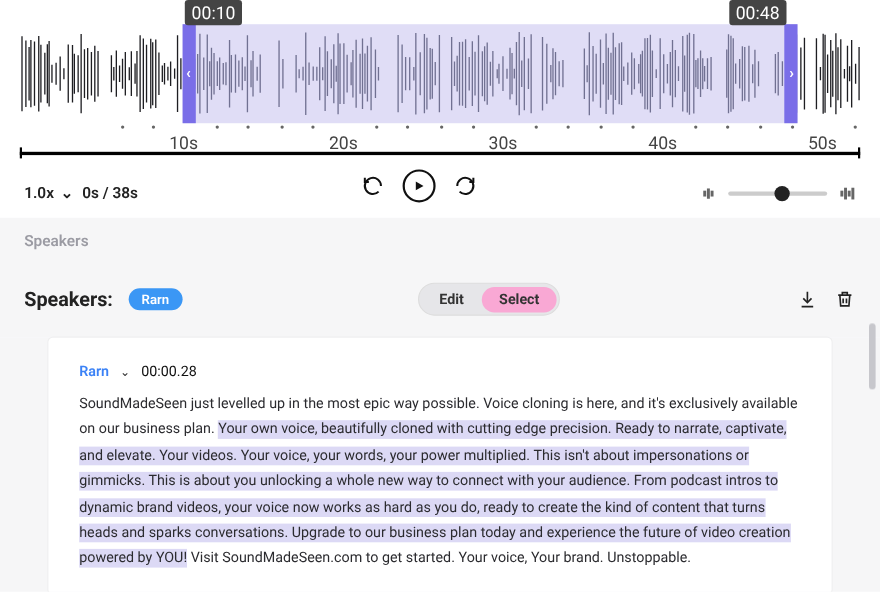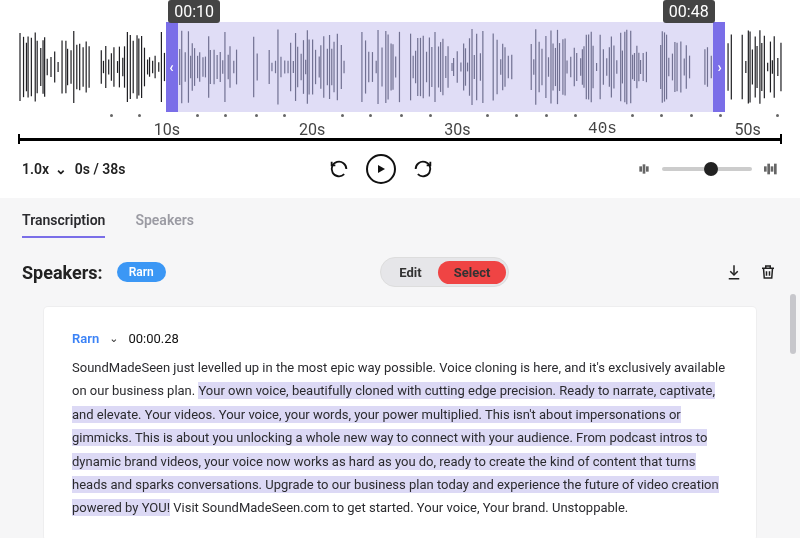--- a/index.html
+++ b/index.html
@@ -43,21 +43,21 @@
   .timeline-bar { position: relative; margin: 4px 0 0 0; height: 6px; }
   .timeline-bar::before {
     content: ""; position: absolute; left: 0; top: 2px; width: 100%; height: 3px; background: #000;
   }
   .timeline-bar .marker {
     position: absolute; top: -2px; width: 2px; height: 10px; background: #000;
   }
 
   
   .controls {
-    display: flex; align-items: center; justify-content: space-between;
+    display: flex; align-items: flex-end; justify-content: space-between;
     padding: 12px 22px 14px 22px;
   }
   .controls-left { display: flex; align-items: center; gap: 8px; }
   .speed {
     font-weight: 600; font-size: 14px; display: flex; align-items: center; gap: 6px; cursor: pointer;
   }
   .timepos { font-weight: 600; font-size: 14px; }
   .controls-center { display: flex; align-items: center; gap: 12px; }
   .ctrl-btn { width: 30px; height: 30px; display: flex; align-items:center; justify-content:center; background:none; border:none; cursor:pointer; }
   .play-btn {
@@ -92,21 +92,21 @@
     background: #3b97f5; color: #fff; font-size: 12px; font-weight:600;
     padding: 3px 12px; border-radius: 12px; cursor:pointer;
   }
   .toggle {
     display:flex; align-items:center; background:#e6e6e9; border:1px solid #ddd; border-radius:20px;
     height:30px; padding:2px;
   }
   .toggle span {
     padding: 4px 16px; border-radius: 16px; font-size:13px; font-weight:700; color:#333; cursor:pointer;
   }
-  .toggle span.sel { background:#ef4444; }
+  .toggle span.sel { background:#f9a8d4; }
   .action-icons { display:flex; gap:14px; align-items:center; }
   .icon-btn { background:none;border:none;cursor:pointer;display:flex;align-items:center;justify-content:center;width:20px;height:20px; }
   .icon-btn svg { width:18px;height:18px; stroke:#222; }
 
   
   .content-wrap { padding: 0 22px; }
   .transcript-card {
     background:#fff; border-radius:4px; padding:24px 28px 20px 28px;
     box-shadow: 0 0 0 1px rgba(0,0,0,0.03);
   }
@@ -391,21 +391,21 @@
       <div class="tick-label" style="left: 38.5%;">20s</div>
       <div class="tick-dot" style="left: 50%;"></div>
       <div class="tick-dot" style="left: 53.75%;"></div>
       <div class="tick-dot" style="left: 61.25%;"></div>
       <div class="tick-dot" style="left: 65%;"></div>
       <div class="tick-label" style="left: 57.5%;">30s</div>
       <div class="tick-dot" style="left: 69%;"></div>
       <div class="tick-dot" style="left: 72.75%;"></div>
       <div class="tick-dot" style="left: 80.25%;"></div>
       <div class="tick-dot" style="left: 84%;"></div>
-      <div class="tick-label" style="left: 76.5%; font-family: Liberation Mono, monospace;">40s</div>
+      <div class="tick-label" style="left: 76.5%;">40s</div>
       <div class="tick-dot" style="left: 88%;"></div>
       <div class="tick-dot" style="left: 91.75%;"></div>
       <div class="tick-dot" style="left: 99.25%;"></div>
       <div class="tick-label" style="left: 95.5%;">50s</div>
     </div>
 
   <div class="timeline-bar">
     <div class="marker" style="left:0"></div>
     <div class="marker" style="right:0"></div>
   </div>
@@ -453,21 +453,20 @@
       <rect x="4" y="9" width="2" height="6"></rect>
         <rect x="9" y="5" width="2" height="14"></rect>
         <rect x="14" y="9" width="2" height="6"></rect>
         <rect x="19" y="5" width="2" height="14"></rect>
     </svg>
   </div>
 </div>
 
 <div class="sub-area">
   <div class="tabs" id="tabs">
-      <div class="tab active">Transcription</div>
       <div class="tab">Speakers</div>
     </div>
 
   <div class="speakers-row">
     <div class="speakers-left">
       <span class="speakers-label">Speakers:</span>
       <span class="speaker-chip">Rarn</span>
     </div>
     <div class="toggle" id="toggle">
         <span>Edit</span>

